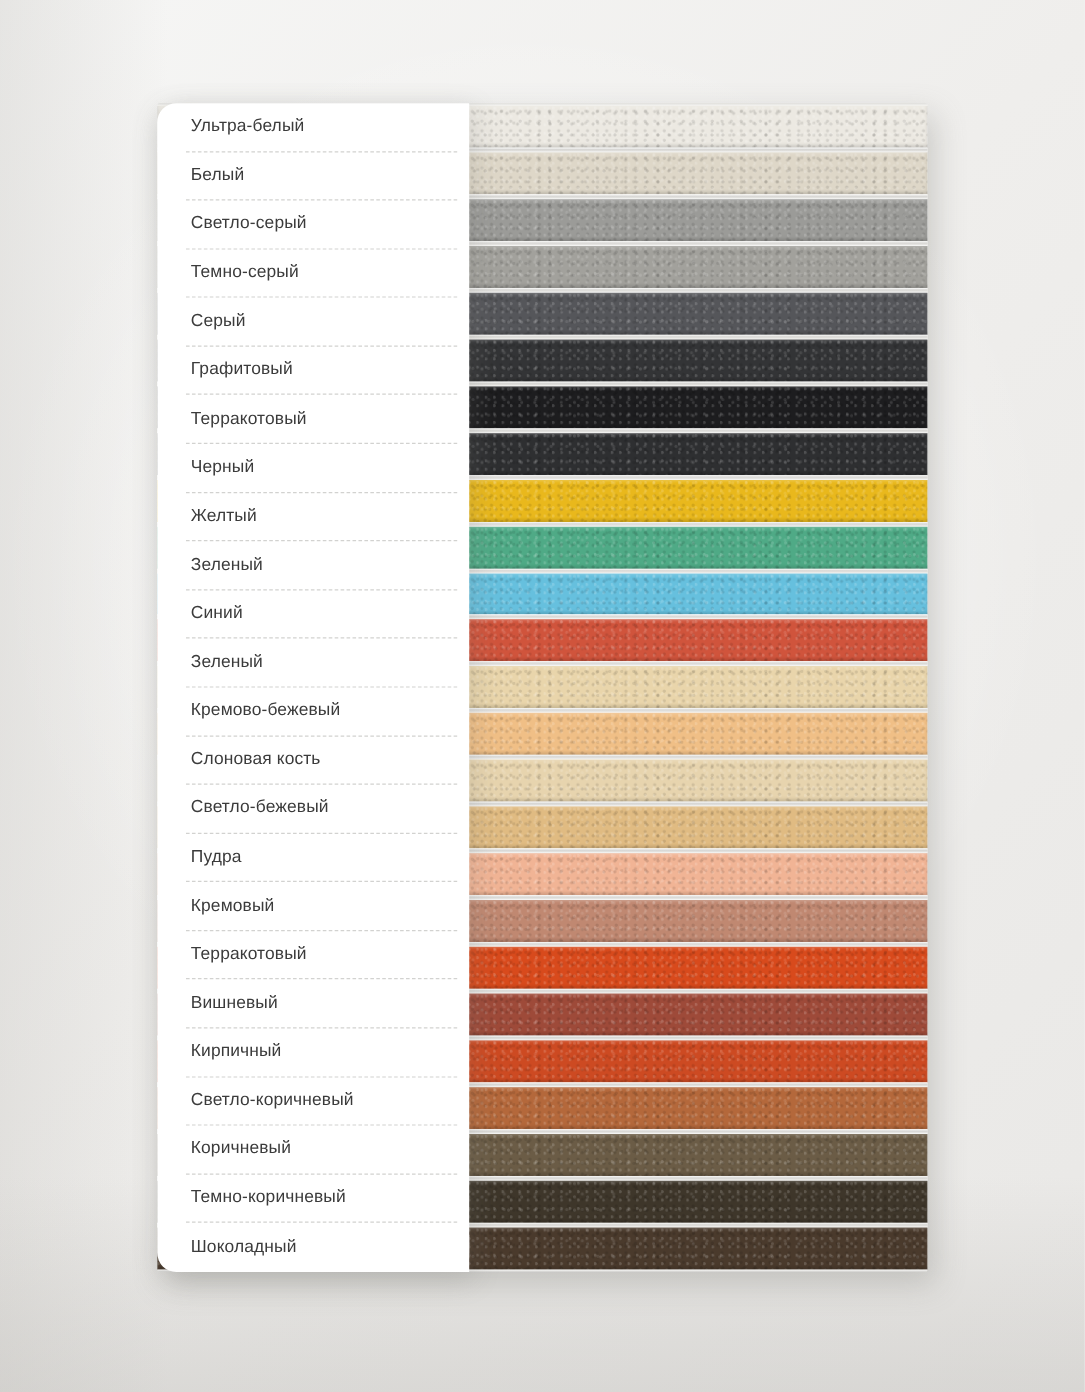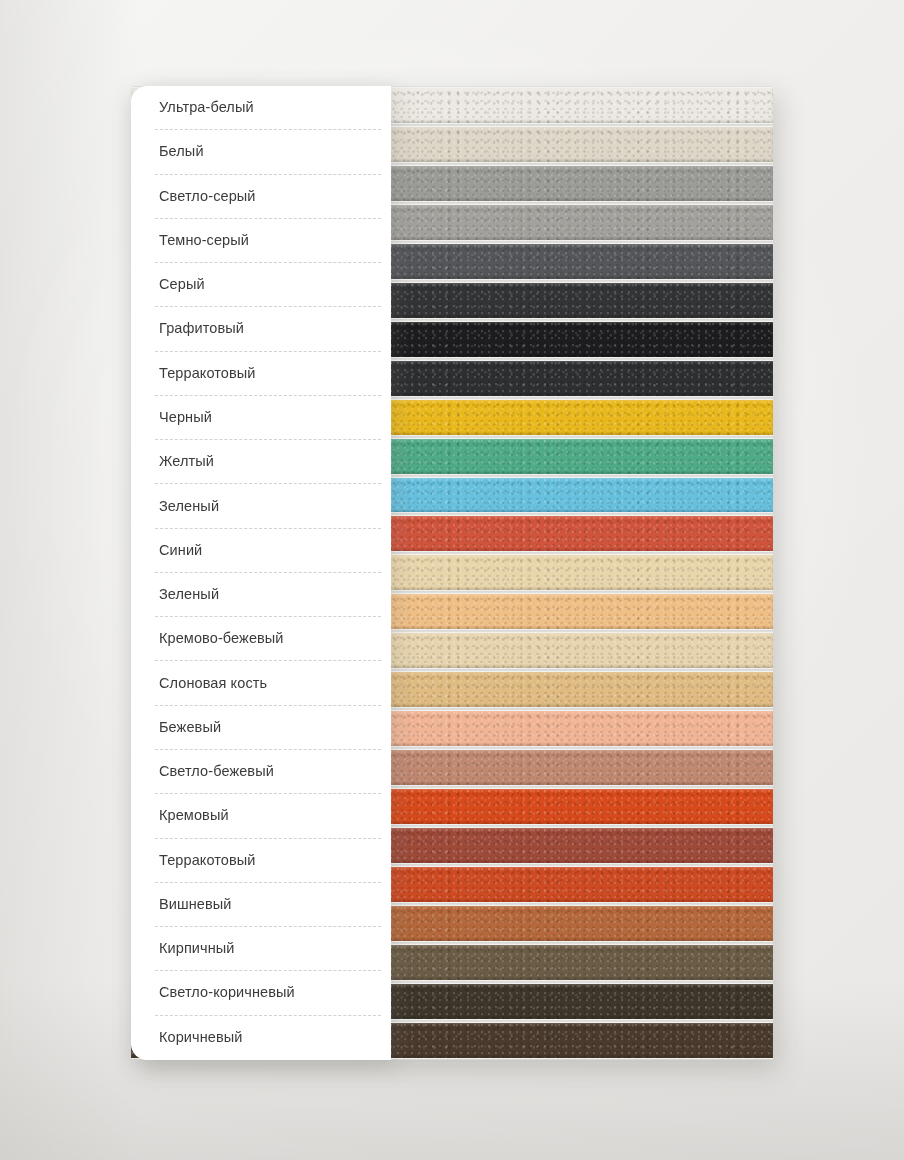--- a/index.html
+++ b/index.html
@@ -345,28 +345,28 @@
         </div>
         <div class="label-row">
           <span class="label-text">Кремово-бежевый</span>
           <div class="divider"></div>
         </div>
         <div class="label-row">
           <span class="label-text">Слоновая кость</span>
           <div class="divider"></div>
         </div>
         <div class="label-row">
-          <span class="label-text">Бежевый</span>
-          <div class="divider"></div>
-        </div>
-        <div class="label-row">
           <span class="label-text">Светло-бежевый</span>
           <div class="divider"></div>
         </div>
         <div class="label-row">
+          <span class="label-text">Пудра</span>
+          <div class="divider"></div>
+        </div>
+        <div class="label-row">
           <span class="label-text">Кремовый</span>
           <div class="divider"></div>
         </div>
         <div class="label-row">
           <span class="label-text">Терракотовый</span>
           <div class="divider"></div>
         </div>
         <div class="label-row">
           <span class="label-text">Вишневый</span>
           <div class="divider"></div>
@@ -375,18 +375,25 @@
           <span class="label-text">Кирпичный</span>
           <div class="divider"></div>
         </div>
         <div class="label-row">
           <span class="label-text">Светло-коричневый</span>
           <div class="divider"></div>
         </div>
         <div class="label-row">
           <span class="label-text">Коричневый</span>
           <div class="divider"></div>
+        </div>
+        <div class="label-row">
+          <span class="label-text">Темно-коричневый</span>
+          <div class="divider"></div>
+        </div>
+        <div class="label-row">
+          <span class="label-text">Шоколадный</span>
         </div>
       </div>
   </div>
   <div class="card-corner"></div>
 
 </div>
 
 </body></html>

